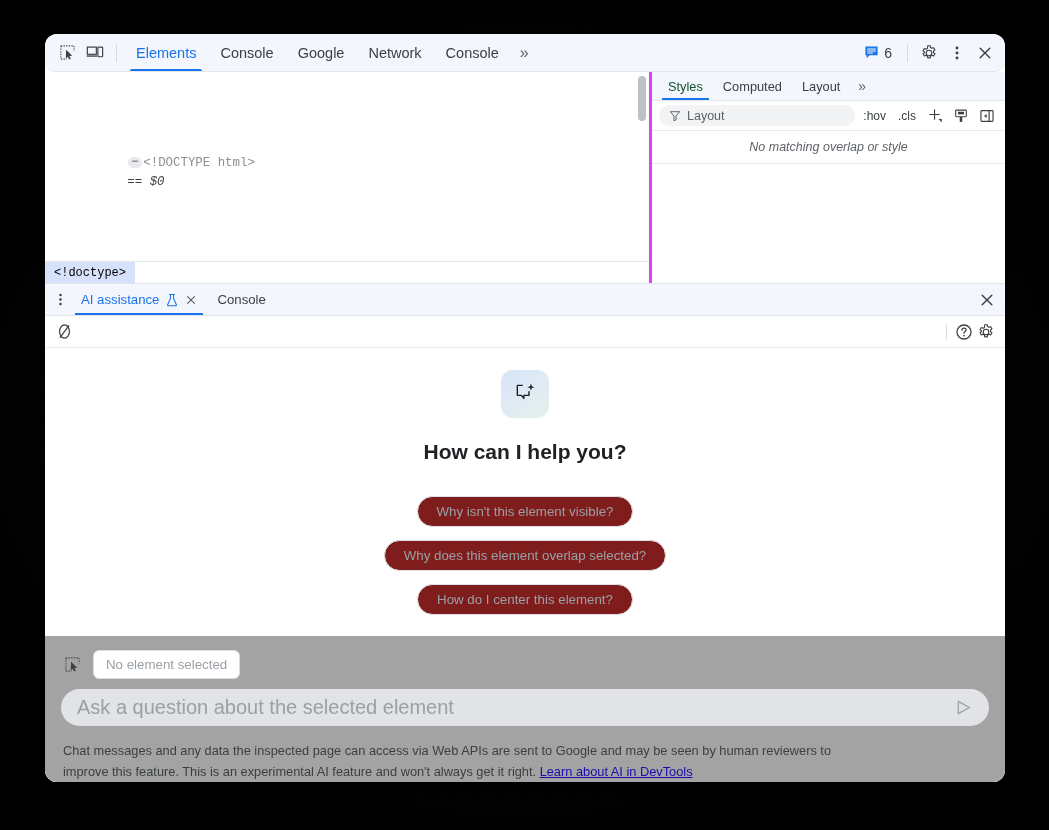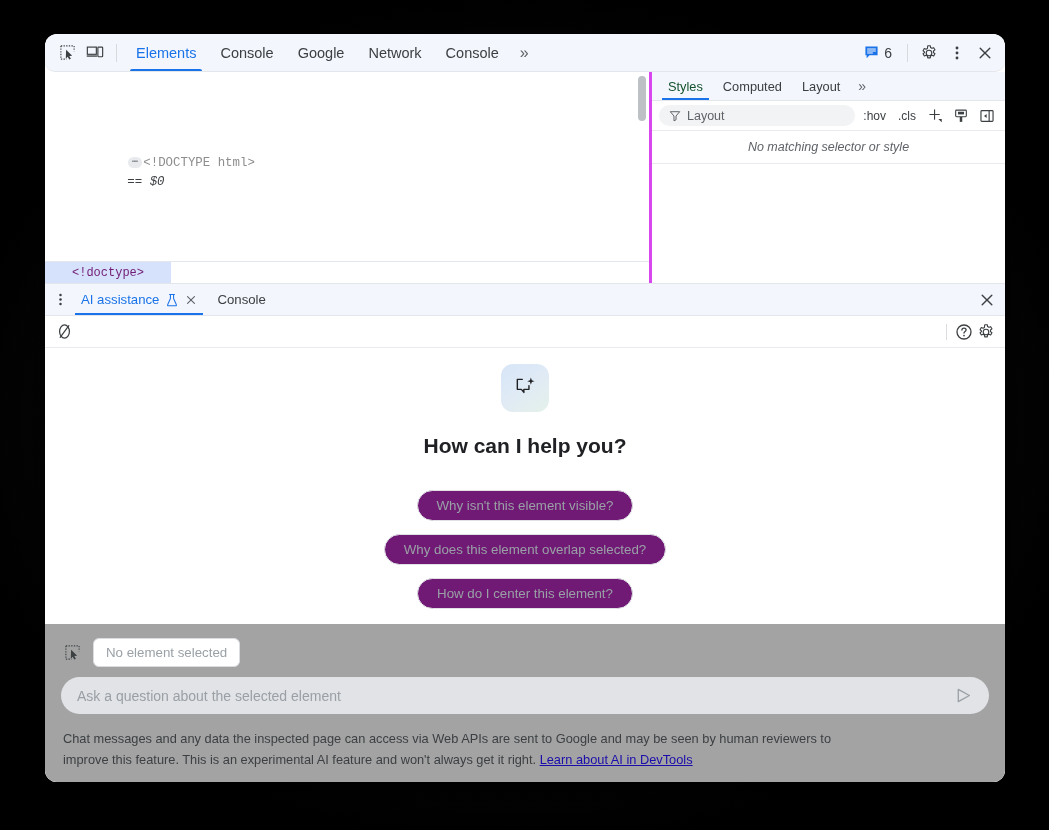--- a/index.html
+++ b/index.html
@@ -118,22 +118,22 @@
   }
   
   .crumbs {
     position: absolute; left: 0; right: 0; bottom: 0;
     height: 22px; background: #fff;
     border-top: 1px solid #e3e6ea;
     display: flex; align-items: center;
   }
   .crumb {
     font-family: "Liberation Mono", monospace;
-    font-size: 12px; color: #701a75;
-    padding: 0 27px; height: 100%;
+    font-size: 12px; color: #000000;
+    padding: 0 9px; height: 100%;
     display: flex; align-items: center;
     background: #d6e2fb; cursor: pointer;
   }
 
   .styles-pane {
     flex: 1; display: flex; flex-direction: column;
     background: #fff; min-width: 0;
   }
   .styles-tabs {
     height: 29px; display: flex; align-items: center;
@@ -232,21 +232,21 @@
     margin-bottom: 22px;
   }
   .ai-heading {
     font-size: 21px; color: #202124; font-weight: bold;
     margin-bottom: 32px;
   }
   .chips { display: flex; flex-direction: column; align-items: center; gap: 13px; }
   .chip {
     border: 1px solid #e0e2e6; border-radius: 16px;
     padding: 7px 19px; font-size: 13.3px; color: #9aa0a6;
-    background: #701a75; cursor: pointer; white-space: nowrap;
+    background: #7f1d1d; cursor: pointer; white-space: nowrap;
   }
 
   .ai-footer { flex: none; padding: 0 16px 0 16px; background: #a3a3a3; }
   .sel-row {
     display: flex; align-items: center; gap: 10px;
     padding: 0 0 10px 0; margin-top: 14px;
   }
   .sel-icon {
     width: 22px; height: 22px; display: flex;
     align-items: center; justify-content: center;
@@ -256,29 +256,29 @@
     border: 1px solid #dadce0; border-radius: 6px;
     padding: 6px 12px; font-size: 13.3px; color: #9aa0a6;
     background: #fff; cursor: pointer;
   }
   .ask-row {
     display: flex; align-items: center;
     background: #e1e3e6; border-radius: 19px;
     height: 37px; padding: 0 14px 0 16px;
     cursor: text;
   }
-  .ask-row .ph { flex: 1; font-size: 14px; color: #9aa0a6; }
+  .ask-row .ph { flex: 1; font-size: 20px; color: #9aa0a6; }
   .send-btn {
     width: 24px; height: 24px; display: flex;
     align-items: center; justify-content: center;
     color: #9aa0a6; cursor: pointer;
   }
   .disclaimer {
     font-size: 12.8px; color: #3c4043; line-height: 21px;
-    padding: 14px 2px 12px 2px; max-width: 812px;
+    padding: 14px 2px 0 2px; max-width: 812px;
   }
   .disclaimer a { color: #1a0dab; text-decoration: underline; cursor: pointer; }
   svg { display: block; }
 </style>
 </head>
 <body>
 
 <div class="noise"></div>
 
 <div class="window">
@@ -437,21 +437,21 @@
         </div>
         <div class="sicon">
           <svg width="16" height="16" viewBox="0 0 18 18">
             <rect x="2.2" y="3" width="13.6" height="12" rx="1" fill="none" stroke="#3c4043" stroke-width="1.3"></rect>
             <path d="M11.4 3v12" stroke="#3c4043" stroke-width="1.3"></path>
             <path d="M8.6 6.8 L5.6 9 L8.6 11.2 Z" fill="#3c4043"></path>
           </svg>
         </div>
       </div>
 
-      <div class="no-style">No matching selector or style</div>
+      <div class="no-style">No matching overlap or style</div>
     </div>
   </div>
 
   <div class="drawer">
 
     <div class="drawer-tabs">
       <div class="kebab">
         <svg width="15" height="15" viewBox="0 0 16 16">
           <circle cx="8" cy="3.2" r="1.35" fill="#3c4043"></circle>
           <circle cx="8" cy="8" r="1.35" fill="#3c4043"></circle>

